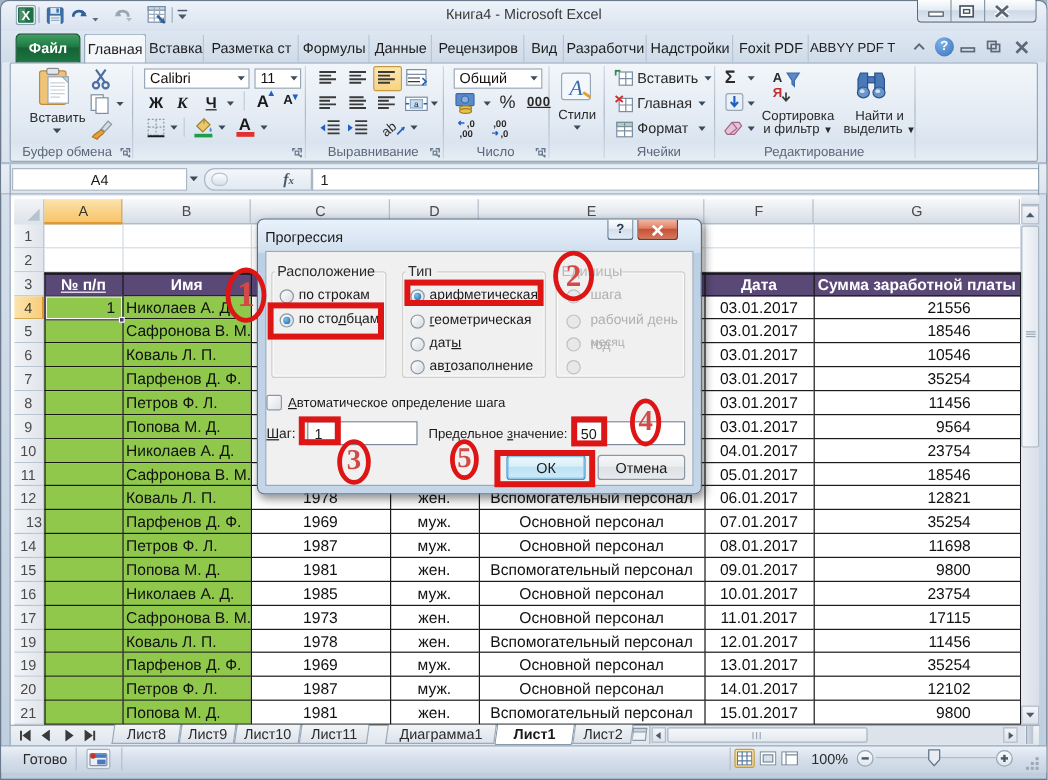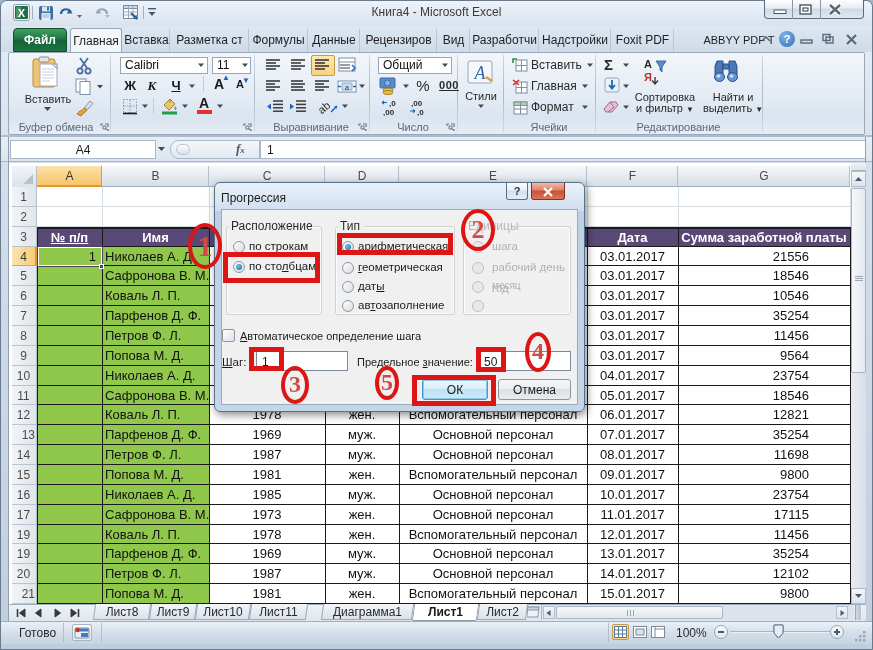--- a/index.html
+++ b/index.html
@@ -68,21 +68,21 @@
 <div class="ab" style="left:70px;top:28px;width:52px;height:25px;background:#f4f7fa;border:1px solid #98a8ba;border-bottom:none;border-radius:3px 3px 0 0;font-size:12px;color:#1e1e1e;text-align:center;line-height:24px;">Главная</div>
 <div class="ab" style="left:124px;top:29px;width:46px;height:23px;font-size:12px;color:#1e1e1e;text-align:center;line-height:22px;border-right:1px solid #b8c6d4;">Вставка</div>
 <div class="ab" style="left:171px;top:29px;width:78px;height:23px;font-size:12px;color:#1e1e1e;text-align:center;line-height:22px;border-right:1px solid #b8c6d4;">Разметка ст</div>
 <div class="ab" style="left:250px;top:29px;width:58px;height:23px;font-size:12px;color:#1e1e1e;text-align:center;line-height:22px;border-right:1px solid #b8c6d4;">Формулы</div>
 <div class="ab" style="left:309px;top:29px;width:51px;height:23px;font-size:12px;color:#1e1e1e;text-align:center;line-height:22px;border-right:1px solid #b8c6d4;">Данные</div>
 <div class="ab" style="left:361px;top:29px;width:76px;height:23px;font-size:12px;color:#1e1e1e;text-align:center;line-height:22px;border-right:1px solid #b8c6d4;">Рецензиров</div>
 <div class="ab" style="left:438px;top:29px;width:32px;height:23px;font-size:12px;color:#1e1e1e;text-align:center;line-height:22px;border-right:1px solid #b8c6d4;">Вид</div>
 <div class="ab" style="left:471px;top:29px;width:68px;height:23px;font-size:12px;color:#1e1e1e;text-align:center;line-height:22px;border-right:1px solid #b8c6d4;">Разработчи</div>
 <div class="ab" style="left:540px;top:29px;width:71px;height:23px;font-size:12px;color:#1e1e1e;text-align:center;line-height:22px;border-right:1px solid #b8c6d4;">Надстройки</div>
 <div class="ab" style="left:612px;top:29px;width:62px;height:23px;font-size:12px;color:#1e1e1e;text-align:center;line-height:22px;border-right:1px solid #b8c6d4;">Foxit PDF</div>
-<div class="ab" style="left:675px;top:29px;width:72px;height:23px;font-size:11px;color:#1e1e1e;text-align:center;line-height:22px;margin-left:28px;">ABBYY PDF T</div>
+<div class="ab" style="left:675px;top:29px;width:72px;height:23px;font-size:11px;color:#1e1e1e;line-height:22px;">ABBYY PDF T</div>
 <svg class="ab" style="left:760px;top:33px;" width="12" height="12" viewBox="0 0 12 12">
     <path d="M2 8 L6 4 L10 8" fill="none" stroke="#5a6a7a" stroke-width="1.6"></path>
   </svg>
 <div class="ab" style="left:779px;top:31px;width:16px;height:16px;border-radius:50%;background:radial-gradient(circle at 35% 30%,#7fb2e8,#3570b8);color:#fff;font-weight:bold;font-size:11px;text-align:center;line-height:16px;">?</div>
 <svg class="ab" style="left:800px;top:33px;" width="60" height="13" viewBox="0 0 60 13">
 <rect x="1" y="7" width="11" height="3" fill="none" stroke="#5a6a7a" stroke-width="1.4"></rect>
 <rect x="26" y="4" width="7" height="6" fill="none" stroke="#5a6a7a" stroke-width="1.4"></rect>
 <rect x="23" y="1.5" width="7" height="6" fill="none" stroke="#5a6a7a" stroke-width="1.4"></rect>
 <path d="M47 2 L56 11 M56 2 L47 11" stroke="#5a6a7a" stroke-width="2.2"></path>
 </svg>
@@ -443,21 +443,21 @@
 <div class="ab" style="left:12px;top:487.9px;width:23px;font-size:12px;color:#4a4a4a;text-align:center;">16</div>
 <div class="ab" style="left:12px;top:504.7px;width:25px;height:19.9px;background:linear-gradient(90deg,#f2f4f7,#e0e5eb);border-bottom:1px solid #b8c4d0;border-right:1px solid #b2becc;"></div>
 <div class="ab" style="left:12px;top:507.7px;width:23px;font-size:12px;color:#4a4a4a;text-align:center;">17</div>
 <div class="ab" style="left:12px;top:524.6px;width:25px;height:19.9px;background:linear-gradient(90deg,#f2f4f7,#e0e5eb);border-bottom:1px solid #b8c4d0;border-right:1px solid #b2becc;"></div>
 <div class="ab" style="left:12px;top:527.6px;width:23px;font-size:12px;color:#4a4a4a;text-align:center;">19</div>
 <div class="ab" style="left:12px;top:544.4px;width:25px;height:19.9px;background:linear-gradient(90deg,#f2f4f7,#e0e5eb);border-bottom:1px solid #b8c4d0;border-right:1px solid #b2becc;"></div>
 <div class="ab" style="left:12px;top:547.4px;width:23px;font-size:12px;color:#4a4a4a;text-align:center;">19</div>
 <div class="ab" style="left:12px;top:564.3px;width:25px;height:19.9px;background:linear-gradient(90deg,#f2f4f7,#e0e5eb);border-bottom:1px solid #b8c4d0;border-right:1px solid #b2becc;"></div>
 <div class="ab" style="left:12px;top:567.3px;width:23px;font-size:12px;color:#4a4a4a;text-align:center;">20</div>
 <div class="ab" style="left:12px;top:584.1px;width:25px;height:19.9px;background:linear-gradient(90deg,#f2f4f7,#e0e5eb);border-bottom:1px solid #b8c4d0;border-right:1px solid #b2becc;"></div>
-<div class="ab" style="left:12px;top:587.1px;width:23px;font-size:12px;color:#4a4a4a;text-align:right;">21</div>
+<div class="ab" style="left:12px;top:587.1px;width:23px;font-size:12px;color:#4a4a4a;text-align:center;">21</div>
 <div class="ab" style="left:37px;top:187.0px;width:813px;height:19.9px;border-bottom:1px solid #d4dbe3;"></div>
 <div class="ab" style="left:37px;top:206.9px;width:813px;height:19.9px;border-bottom:1px solid #d4dbe3;"></div>
 <div class="ab" style="left:102px;top:187px;width:1px;height:40px;background:#d4dbe3;"></div>
 <div class="ab" style="left:209px;top:187px;width:1px;height:40px;background:#d4dbe3;"></div>
 <div class="ab" style="left:325px;top:187px;width:1px;height:40px;background:#d4dbe3;"></div>
 <div class="ab" style="left:399px;top:187px;width:1px;height:40px;background:#d4dbe3;"></div>
 <div class="ab" style="left:587px;top:187px;width:1px;height:40px;background:#d4dbe3;"></div>
 <div class="ab" style="left:678px;top:187px;width:1px;height:40px;background:#d4dbe3;"></div>
 <div class="ab" style="left:850px;top:187px;width:1px;height:40px;background:#d4dbe3;"></div>
 <div class="ab" style="left:37px;top:226.7px;width:813px;height:19.9px;background:#5a4876;border-top:2px solid #1a1a1a;border-bottom:1px solid #1a1a1a;"></div>

